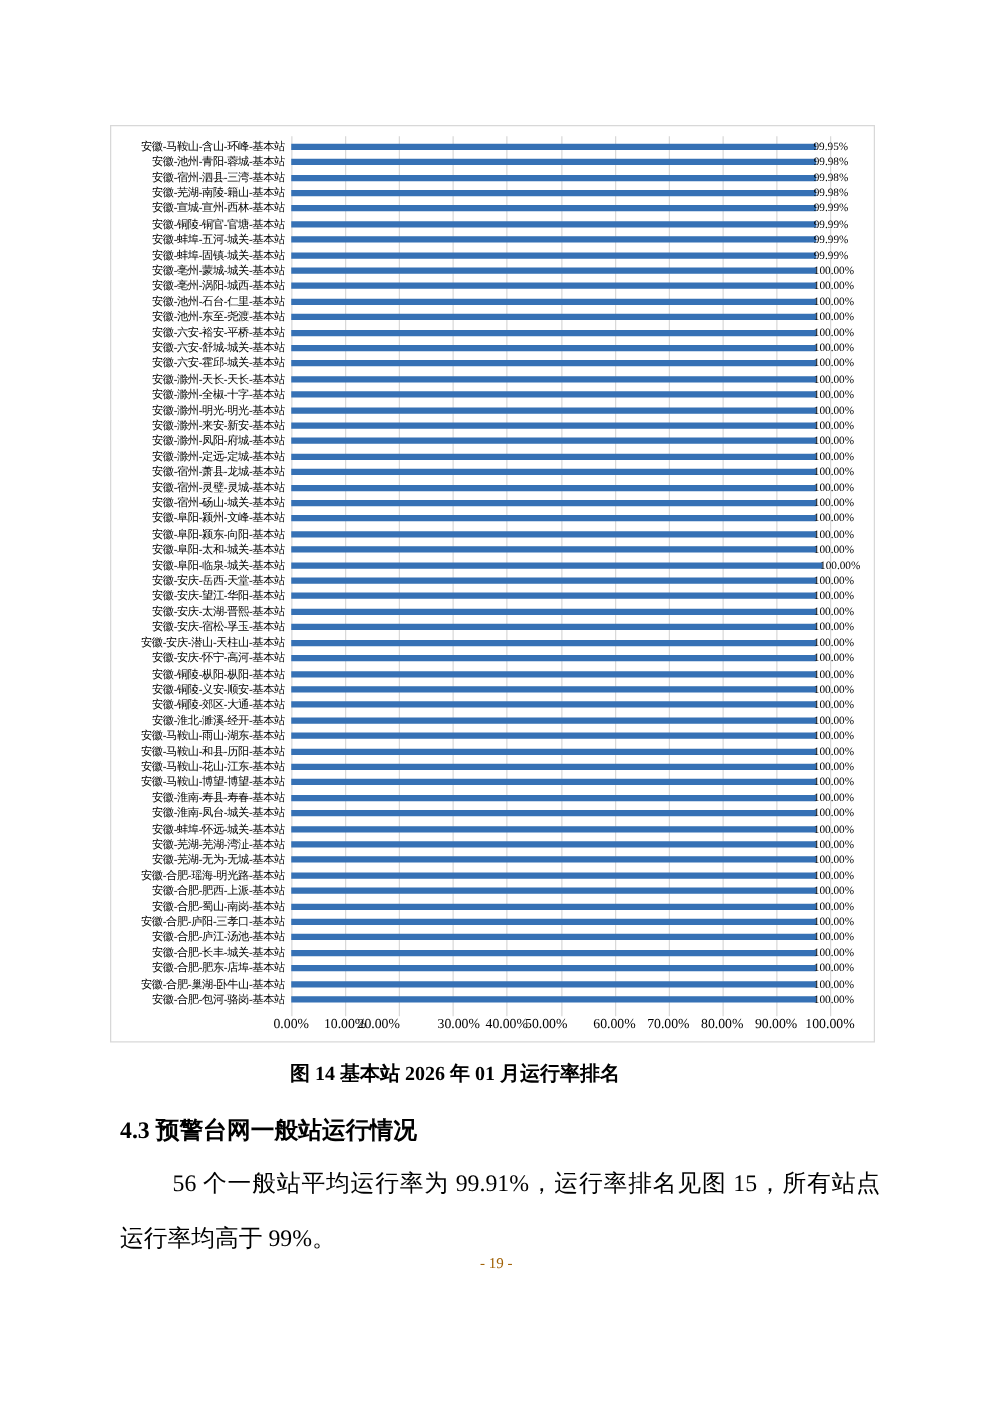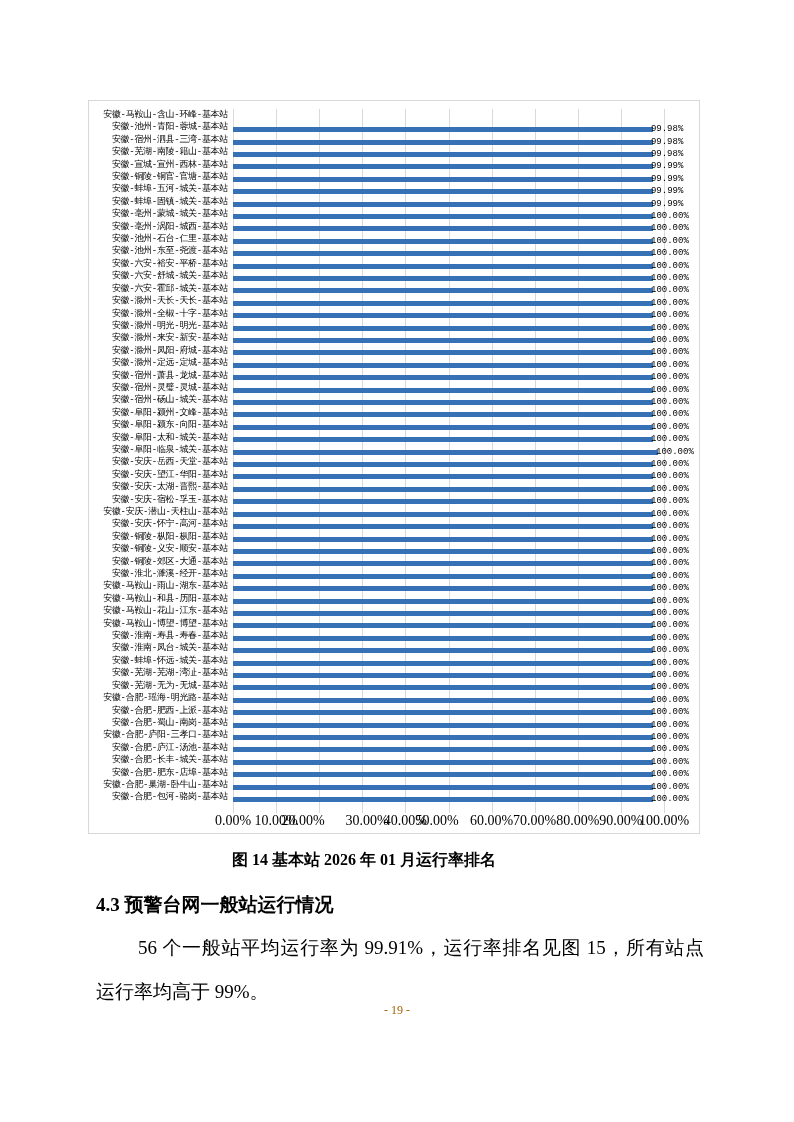--- a/index.html
+++ b/index.html
@@ -10,34 +10,34 @@
   }
   
   .chart-box{
     position:absolute;left:88px;top:100px;width:612px;height:734px;
     border:1px solid #d8d8d8;background:#fff;box-sizing:border-box;
   }
   .gridline{
     position:absolute;top:8px;width:1px;height:704px;background:#d9d9d9;
   }
   .rows{position:absolute;left:0;top:10px;right:0;}
-  .bar-row{height:12.42px;display:flex;align-items:flex-start;font-family:Liberation Mono, monospace;}
+  .bar-row{height:12.42px;display:flex;align-items:center;}
   .cat-label{
     width:144px;box-sizing:border-box;padding-right:5px;
     display:flex;justify-content:flex-end;overflow:visible;
   }
   .cat-label span{
     font-size:9px;letter-spacing:-0.3px;white-space:nowrap;line-height:1;
   }
   .bar-track{position:relative;flex:1;height:100%;display:flex;align-items:center;}
   .bar{height:5px;}
   .val-label{font-size:9px;line-height:1;white-space:nowrap;margin-left:-2px;}
   .x-axis{position:absolute;left:0;top:712px;width:100%;height:16px;}
   .x-tick{
-    position:absolute;width:62px;text-align:center;font-size:14px;
+    position:absolute;width:62px;text-align:center;font-size:11px;
     white-space:nowrap;
   }
   
   .fig-caption{
     position:absolute;left:0;top:848px;width:728px;text-align:center;
     font-size:16px;font-weight:bold;line-height:24px;
   }
   .sec-heading{
     position:absolute;left:96px;top:892px;font-size:19px;font-weight:bold;
     line-height:26px;
@@ -65,20 +65,24 @@
       <div class="gridline" style="left: 402.6px; background: rgb(217, 217, 217);"></div>
       <div class="gridline" style="left: 445.7px; background: rgb(217, 217, 217);"></div>
       <div class="gridline" style="left: 488.8px; background: rgb(217, 217, 217);"></div>
       <div class="gridline" style="left: 531.9px; background: rgb(217, 217, 217);"></div>
       <div class="gridline" style="left: 575px; background: rgb(217, 217, 217);"></div>
     </div>
   <div class="rows">
       <div class="bar-row">
         <div class="cat-label">
           <span>安徽-马鞍山-含山-环峰-基本站</span>
+        </div>
+        <div class="bar-track">
+          <div class="bar" style="width: 419.79px; background: rgb(54, 113, 181);"></div>
+          <span class="val-label">99.95%</span>
         </div>
       </div>
       <div class="bar-row">
         <div class="cat-label">
           <span>安徽-池州-青阳-蓉城-基本站</span>
         </div>
         <div class="bar-track">
           <div class="bar" style="width: 419.916px; background: rgb(54, 113, 181);"></div>
           <span class="val-label">99.98%</span>
         </div>

